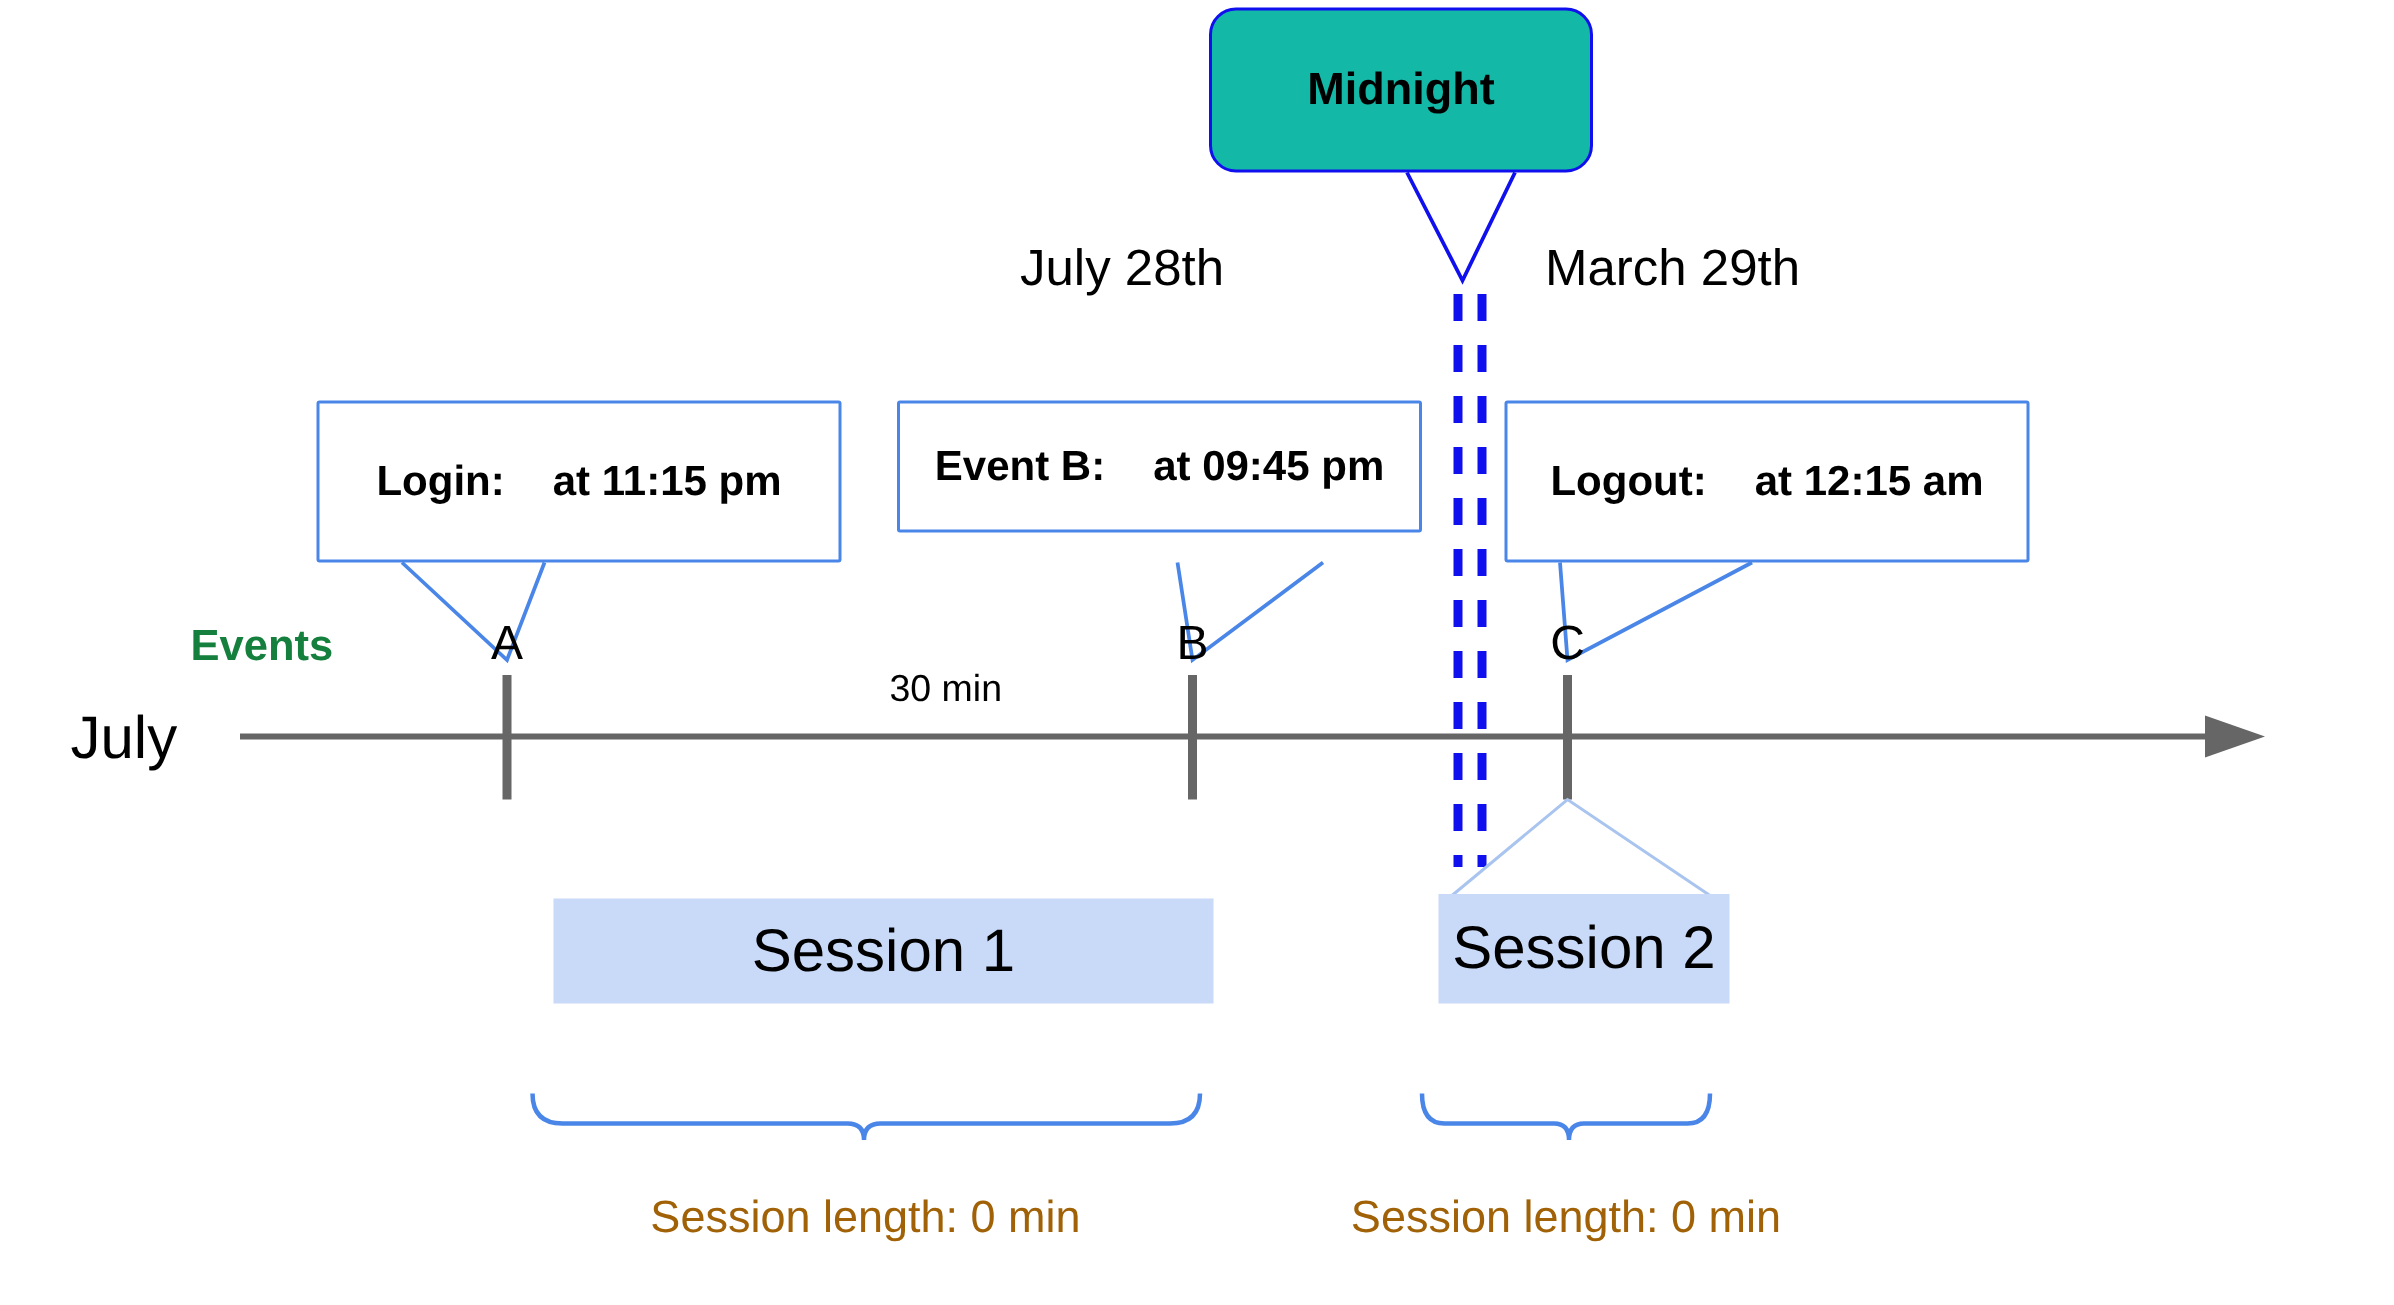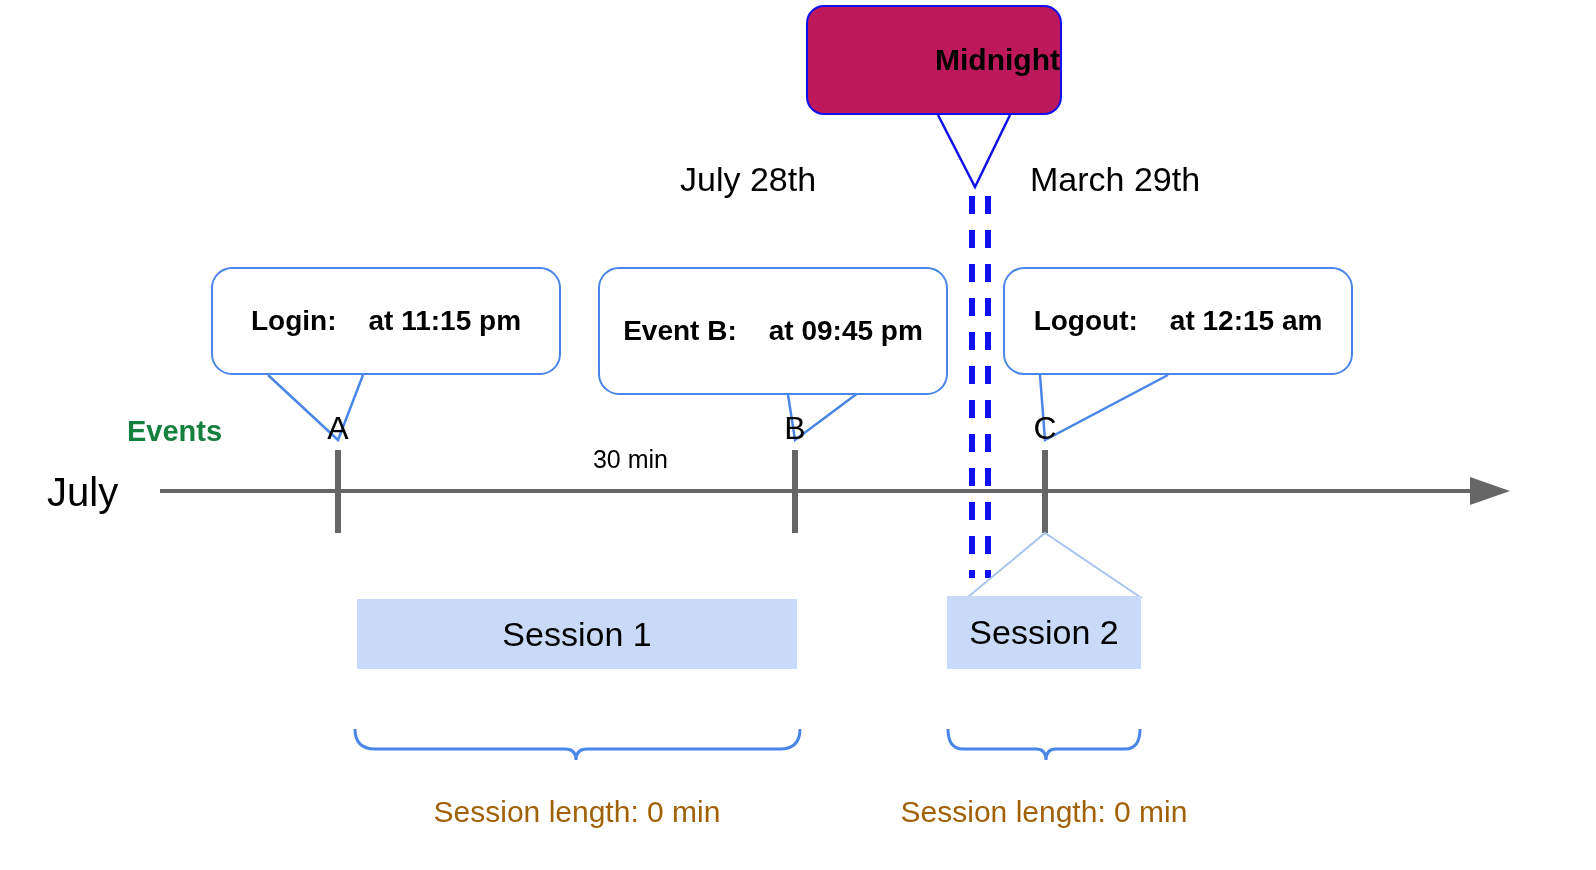--- a/index.html
+++ b/index.html
@@ -51,50 +51,51 @@
     white-space: nowrap;
     text-align: right;
   }
   .lbl-session-len {
     font-size: 30px;
     color: #a16207;
     white-space: nowrap;
     text-align: center;
   }
   .lbl-session-name {
-    font-size: 34px;
+    font-size: 40px;
     color: #000;
     white-space: nowrap;
     text-align: center;
+    margin-left: 12px;
   }
 
   
   .callout {
     box-sizing: border-box;
     border: 2px solid #4a86e8;
-    border-radius: 21px;
+    border-radius: 2px;
     background: #ffffff;
     display: flex;
     align-items: center;
     justify-content: center;
     font-size: 28px;
     white-space: nowrap;
     z-index: 6;
   }
   .callout .strong { font-weight: bold; }
   .callout .rest { font-weight: bold; margin-left: 32px; }
 
   .callout-midnight {
     box-sizing: border-box;
     border: 2px solid #1010ee;
     border-radius: 18px;
-    background: #be185d;
+    background: #14b8a6;
     display: flex;
     align-items: center;
-    justify-content: flex-end;
+    justify-content: center;
     font-size: 30px;
     font-weight: bold;
     white-space: nowrap;
     z-index: 6;
   }
 
   
   .session-bar {
     background: #c9daf8;
     display: flex;
@@ -157,21 +158,21 @@
 
   <div class="abs lbl-day" style="left:1030px; top:160px;">
     <span>March 29th</span>
   </div>
 
   <div class="abs callout" style="left:211px; top:267px; width:350px; height:108px;">
     <span class="strong">Login:</span>
       <span class="rest"> at 11:15 pm</span>
   </div>
 
-  <div class="abs callout" style="left:598px; top:267px; width:350px; height:128px;">
+  <div class="abs callout" style="left:598px; top:267px; width:350px; height:88px;">
     <span class="strong">Event B:</span>
       <span class="rest"> at 09:45 pm</span>
   </div>
 
   <div class="abs callout" style="left:1003px; top:267px; width:350px; height:108px;">
     <span class="strong">Logout:</span>
       <span class="rest"> at 12:15 am</span>
   </div>
 
   <div class="abs lbl-events" style="left:127px; top:415px;">

